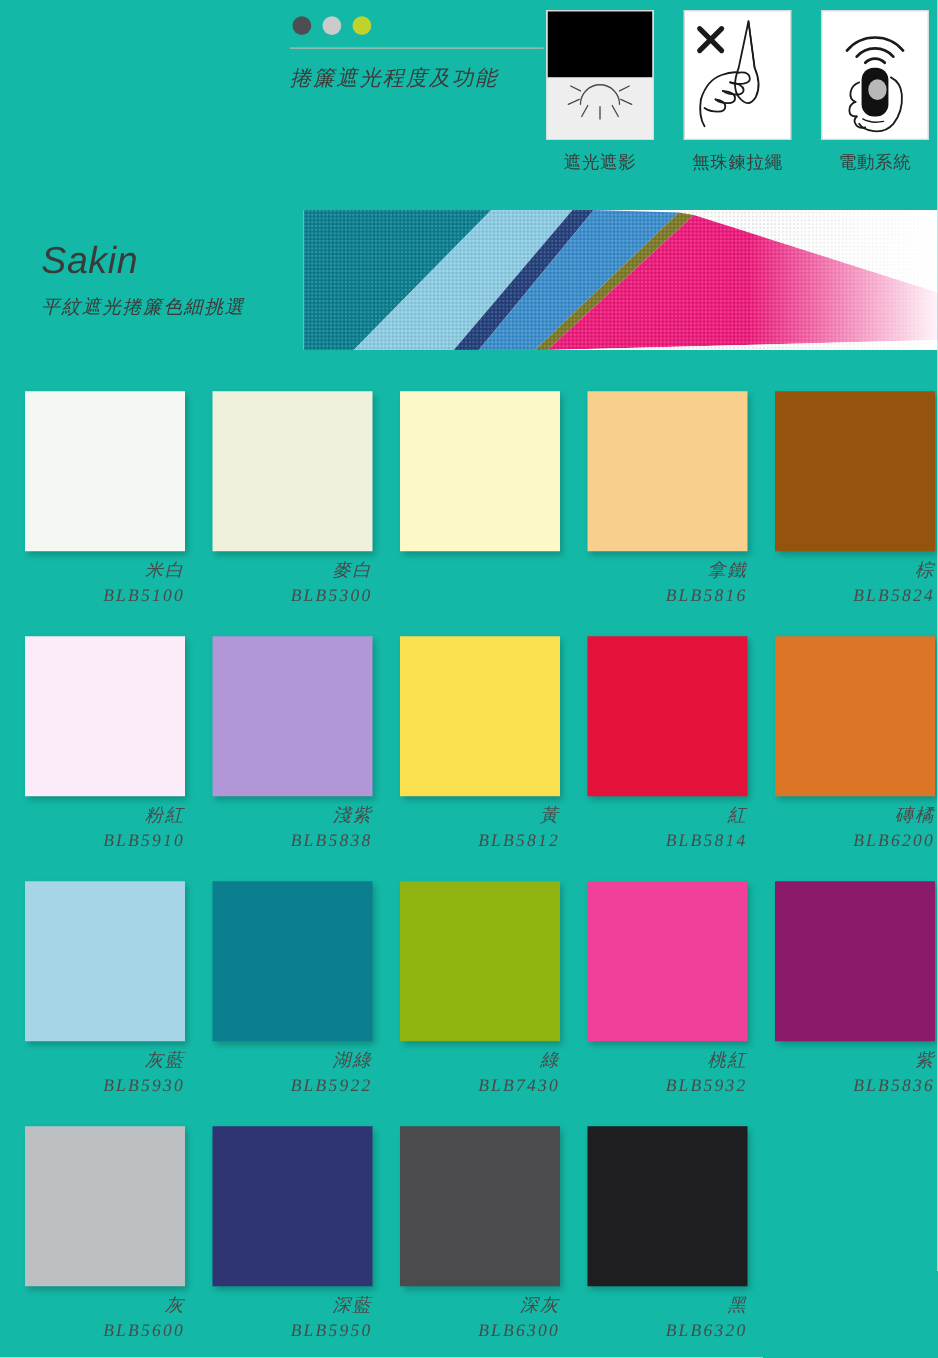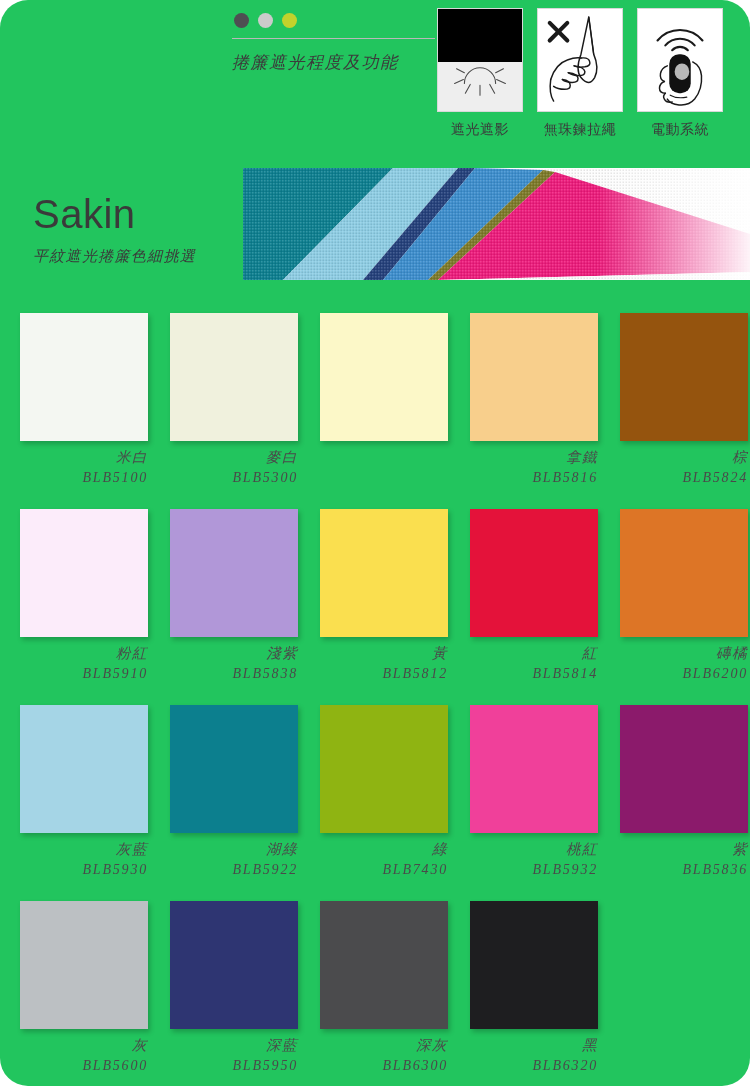--- a/index.html
+++ b/index.html
@@ -9,22 +9,21 @@
     height: 1086px;
     background: #ffffff;
     font-family: "Liberation Serif", "DejaVu Serif", serif;
     overflow: hidden;
   }
 
   .page {
     position: relative;
     width: 750px;
     height: 1086px;
-    background: #22c55e;
-    border-radius: 28px;
+    background: #14b8a6;
   }
 
   
   .header {
     position: absolute;
     left: 0; top: 0;
     width: 750px;
     height: 150px;
   }
 
@@ -67,21 +66,21 @@
     color: #3b3b3b;
     white-space: nowrap;
   }
 
   
   .features {
     position: absolute;
     left: 437px;
     top: 8px;
     display: flex;
-    gap: 14px;
+    gap: 24px;
   }
   .feature { width: 86px; }
   .feature-box {
     width: 86px;
     height: 104px;
     border: 1px solid #d8d8d8;
     background: #ffffff;
     position: relative;
     overflow: hidden;
   }
@@ -117,21 +116,22 @@
     width: 750px;
     height: 112px;
   }
   .brand-text {
     position: absolute;
     left: 33px;
     top: 24px;
   }
   .brand-name {
     font-family: "Liberation Sans", "DejaVu Sans", sans-serif;
-    font-size: 40px;
+    font-style: italic;
+    font-size: 30px;
     font-weight: 400;
     color: #3a3a3a;
     letter-spacing: 0.5px;
     line-height: 1.1;
   }
   .brand-sub {
     margin-top: 11px;
     font-family: Liberation Sans, sans-serif;
     font-style: italic;
     font-size: 15px;

